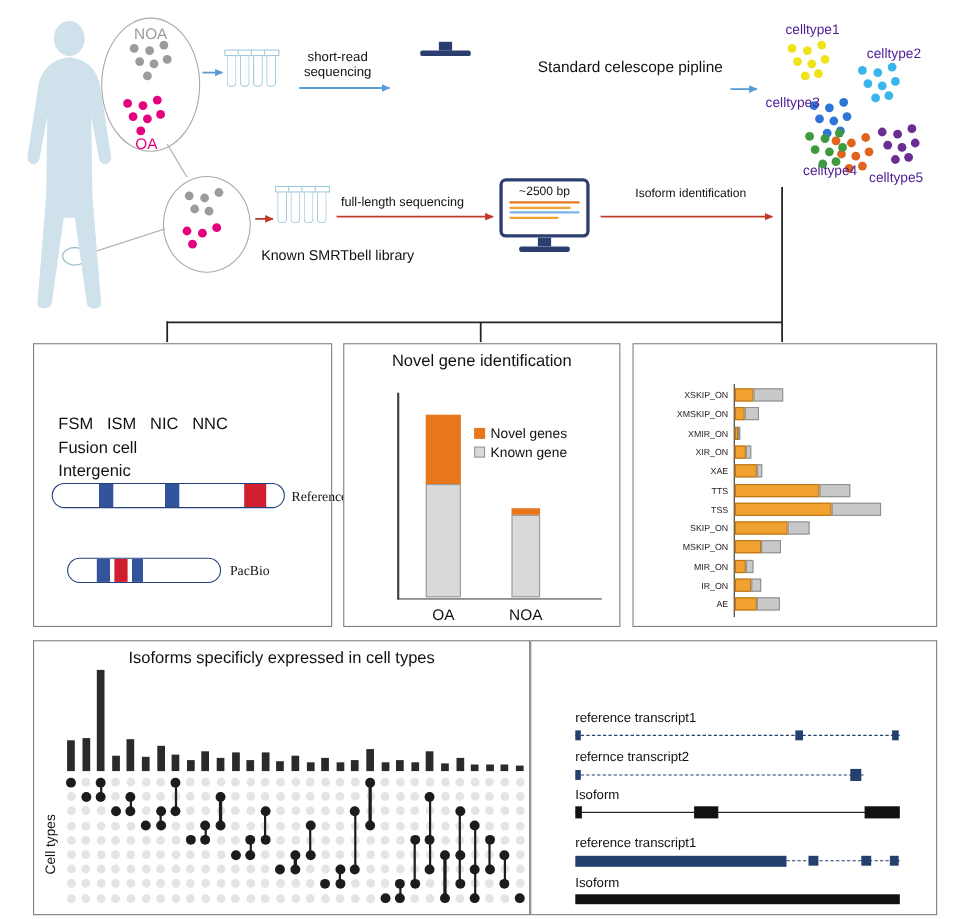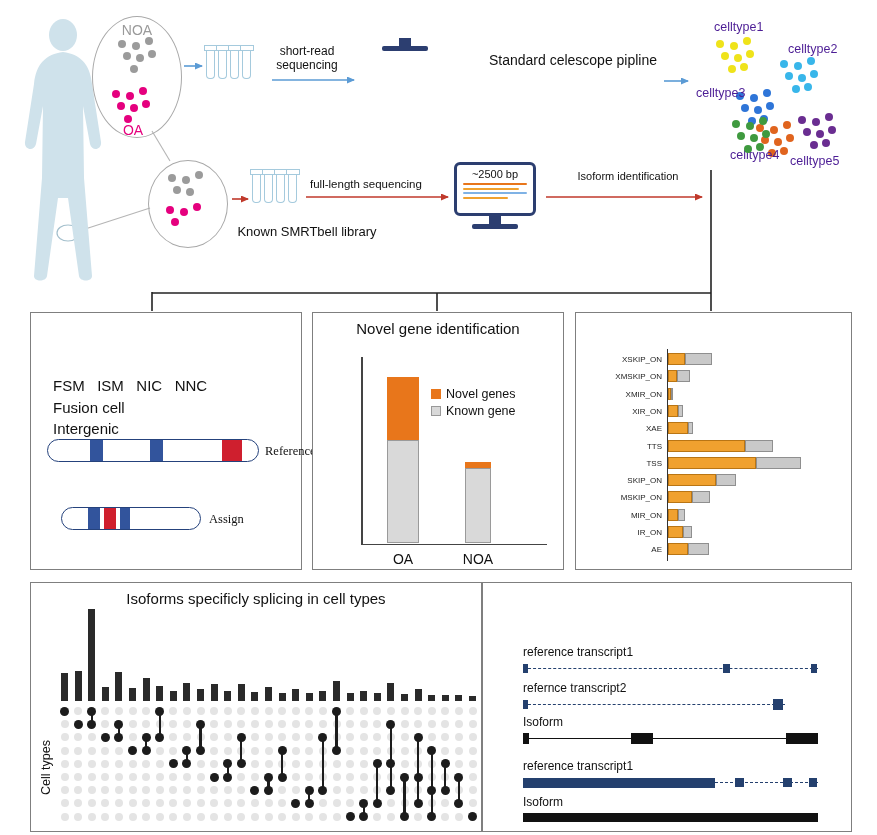--- a/index.html
+++ b/index.html
@@ -209,21 +209,21 @@
       <i class="seg blue" style="left:42px;width:13px"></i>
       <i class="seg blue" style="left:102px;width:13px"></i>
       <i class="seg red" style="left:174px;width:20px"></i>
     </div>
     <div class="serif" style="left:234px;top:131px">Reference</div>
     <div class="refbar" style="left:30px;top:194px;width:140px">
       <i class="seg blue" style="left:26px;width:12px"></i>
       <i class="seg red" style="left:42px;width:12px"></i>
       <i class="seg blue" style="left:58px;width:10px"></i>
     </div>
-    <div class="serif" style="left:178px;top:199px">Assign</div>
+    <div class="serif" style="left:178px;top:199px">PacBio</div>
   </div>
 
   <div class="panel" id="panel-novel" style="left:312px;top:312px;width:252px;height:258px">
     <div class="ptitle">Novel gene identification</div>
     <div class="abs" style="left:48px;top:44px;width:1.5px;height:188px;background:#444"></div>
     <div class="abs" style="left:48px;top:230.5px;width:186px;height:1.5px;background:#444"></div>
     <div class="abs" style="left:118px;top:72px">
       <div class="lg-row">
           <span class="sw" style="background:#e8761b"></span>
           <span>Novel genes</span>
@@ -275,21 +275,21 @@
       <div class="abs" style="left: 102.2px; top: 195.7px; width: 6.8px; height: 12px; background: rgb(201, 201, 201); border: 1px solid rgb(143, 143, 143);"></div>
       <div class="abs" style="left: 2px; top: 215px; width: 84px; text-align: right; font-size: 8px; color: rgb(34, 34, 34);">IR_ON</div>
       <div class="abs" style="left: 92px; top: 213px; width: 15.3px; height: 12px; background: rgb(240, 161, 47); border: 1px solid rgb(185, 117, 20);"></div>
       <div class="abs" style="left: 107.3px; top: 213px; width: 8.5px; height: 12px; background: rgb(201, 201, 201); border: 1px solid rgb(143, 143, 143);"></div>
       <div class="abs" style="left: 2px; top: 232.3px; width: 84px; text-align: right; font-size: 8px; color: rgb(34, 34, 34);">AE</div>
       <div class="abs" style="left: 92px; top: 230.3px; width: 20.4px; height: 12px; background: rgb(240, 161, 47); border: 1px solid rgb(185, 117, 20);"></div>
       <div class="abs" style="left: 112.4px; top: 230.3px; width: 20.4px; height: 12px; background: rgb(201, 201, 201); border: 1px solid rgb(143, 143, 143);"></div>
     </div>
 
   <div class="panel" id="panel-upset" style="left:30px;top:582px;width:452px;height:250px">
-    <div class="ptitle">Isoforms specificly splicing in cell types</div>
+    <div class="ptitle">Isoforms specificly expressed in cell types</div>
     <div class="abs" style="left:8px;top:212px;font-size:12.5px;white-space:nowrap;transform:rotate(-90deg);transform-origin:0 0">Cell types</div>
   <div class="abs" style="left: 30px; top: 90.4px; width: 7px; height: 27.6px; background: rgb(42, 42, 42);"></div>
       <div class="abs" style="left: 43.6px; top: 87.64px; width: 7px; height: 30.36px; background: rgb(42, 42, 42);"></div>
       <div class="abs" style="left: 57.2px; top: 26px; width: 7px; height: 92px; background: rgb(42, 42, 42);"></div>
       <div class="abs" style="left: 70.8px; top: 104.2px; width: 7px; height: 13.8px; background: rgb(42, 42, 42);"></div>
       <div class="abs" style="left: 84.4px; top: 88.56px; width: 7px; height: 29.44px; background: rgb(42, 42, 42);"></div>
       <div class="abs" style="left: 98px; top: 105.12px; width: 7px; height: 12.88px; background: rgb(42, 42, 42);"></div>
       <div class="abs" style="left: 111.6px; top: 95px; width: 7px; height: 23px; background: rgb(42, 42, 42);"></div>
       <div class="abs" style="left: 125.2px; top: 103.28px; width: 7px; height: 14.72px; background: rgb(42, 42, 42);"></div>
       <div class="abs" style="left: 138.8px; top: 107.88px; width: 7px; height: 10.12px; background: rgb(42, 42, 42);"></div>

